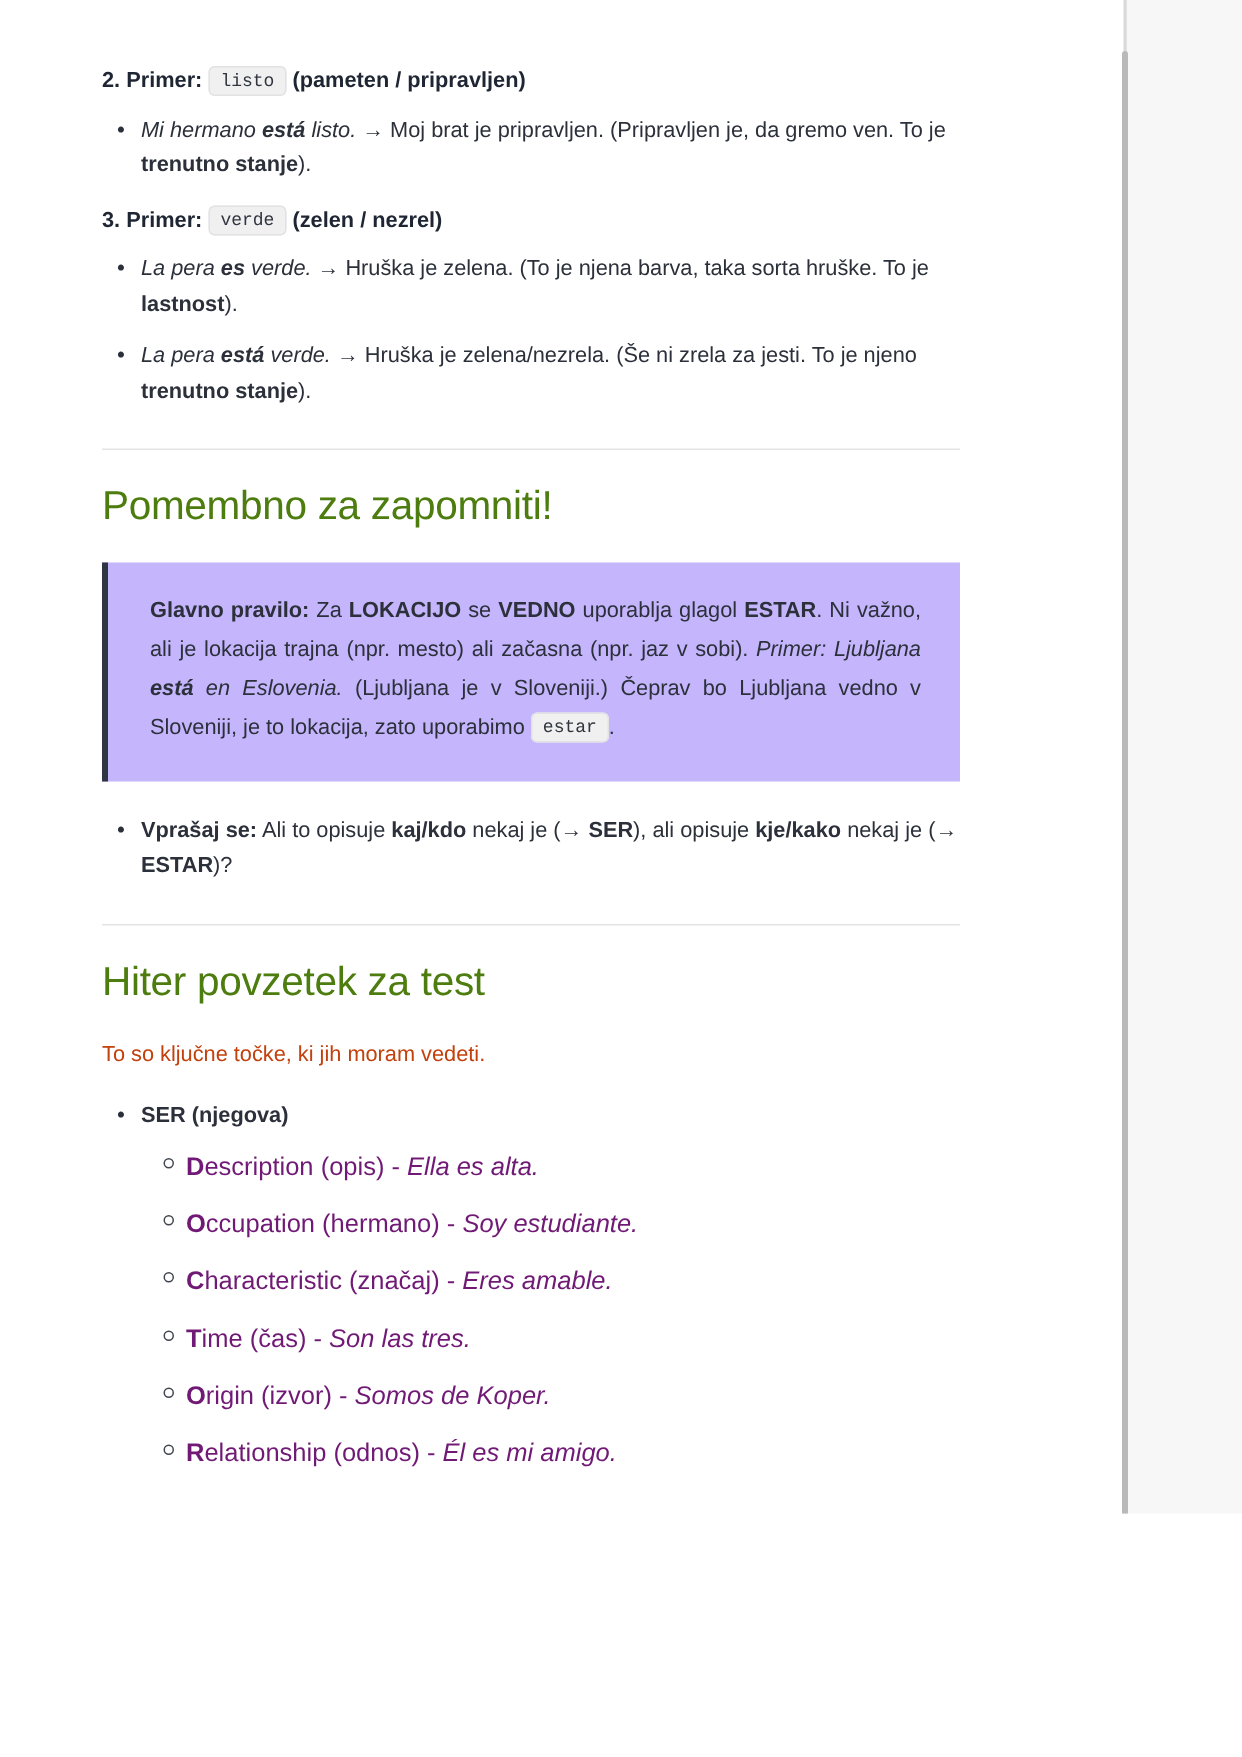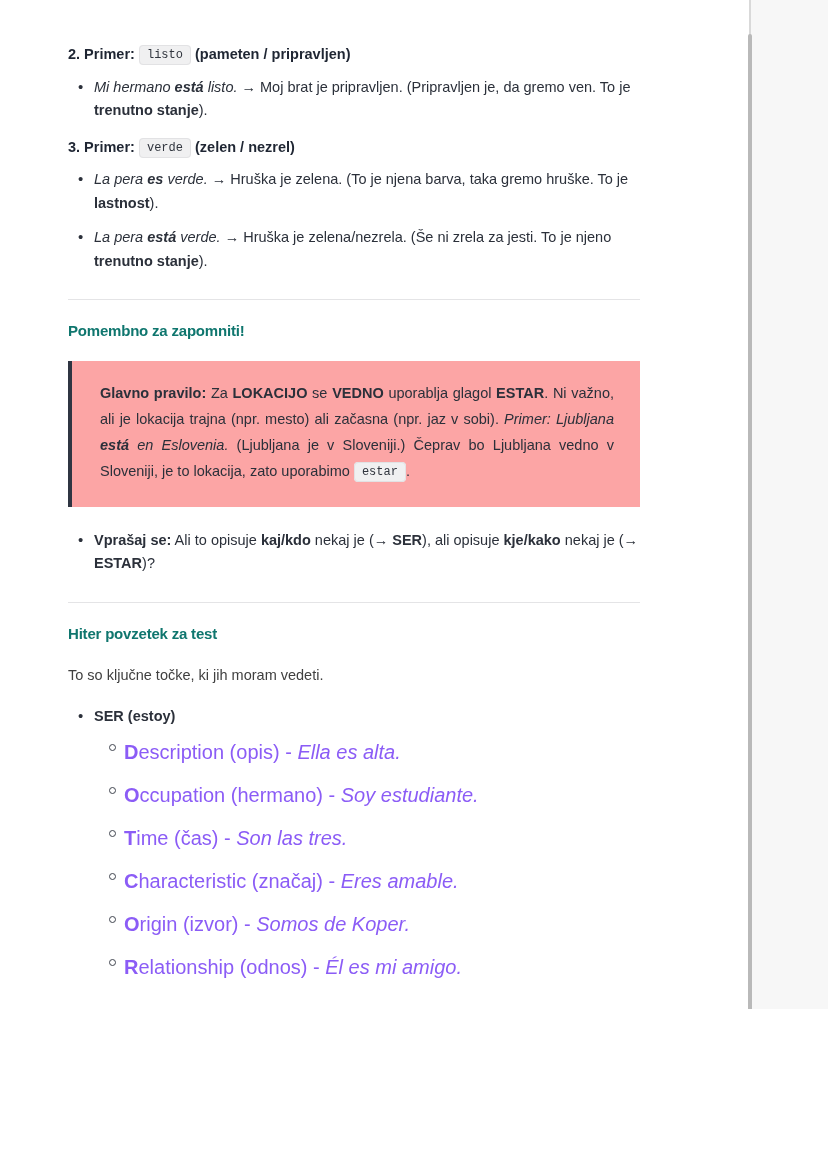--- a/index.html
+++ b/index.html
@@ -42,21 +42,21 @@
   #content {
     position: absolute;
     left: 68px;
     top: 30px;
     width: 572px;
     color: #1f2633;
   }
   .para {
     font-size: 14.5px;
     line-height: 1.62;
-    color: #404040;
+    color: #c2410c;
     margin: 0 0 6px 0;
   }
   .example-head {
     font-size: 14.5px;
     font-weight: bold;
     color: #1f2633;
     margin: 14px 0 10px 0;
     line-height: 1.5;
   }
   code.inline {
@@ -93,50 +93,50 @@
   }
   ul.subbullets {
     list-style: none;
     margin: 8px 0 0 0;
     padding: 0;
   }
   ul.subbullets > li {
     position: relative;
     padding-left: 30px;
     margin: 0 0 12px 0;
-    font-size: 20px;
+    font-size: 17px;
     line-height: 1.55;
-    color: #8b5cf6;
+    color: #701a75;
   }
   ul.subbullets > li:before {
     content: "";
     position: absolute;
     left: 15px;
     top: 7px;
     width: 5px; height: 5px;
     border: 1px solid #40454f;
     border-radius: 50%;
   }
   .it { font-style: italic; }
   .b { font-weight: bold; }
   .bi { font-weight: bold; font-style: italic; }
   hr.rule {
     border: 0;
     border-top: 1px solid #e4e4e6;
     margin: 26px 0 22px 0;
   }
   h2.section {
-    font-size: 15px;
-    font-weight: bold;
-    color: #0f766e;
+    font-size: 27px;
+    font-weight: normal;
+    color: #4d7c0f;
     margin: 0 0 22px 0;
     letter-spacing: -0.2px;
   }
   .callout {
-    background: #fca5a5;
+    background: #c4b5fd;
     border-left: 4px solid #2f3542;
     padding: 20px 26px 22px 28px;
     margin: 0 0 22px 0;
   }
   .callout p {
     margin: 0;
     font-size: 14.5px;
     line-height: 1.78;
     text-align: justify;
     color: #2b303a;
@@ -179,21 +179,21 @@
     <div class="example-head">
       <span>3. Primer:</span>
       <code class="inline">verde</code>
       <span>(zelen / nezrel)</span>
     </div>
 
     <ul class="bullets">
       <li>
         <span class="it">La pera </span><span class="bi">es</span><span class="it"> verde.</span>
         <span>→</span>
-        <span>Hruška je zelena. (To je njena barva, taka gremo hruške. To je </span><span class="b">lastnost</span><span>).</span>
+        <span>Hruška je zelena. (To je njena barva, taka sorta hruške. To je </span><span class="b">lastnost</span><span>).</span>
       </li>
       <li>
         <span class="it">La pera </span><span class="bi">está</span><span class="it"> verde.</span>
         <span>→</span>
         <span>Hruška je zelena/nezrela. (Še ni zrela za jesti. To je njeno </span><span class="b">trenutno stanje</span><span>).</span>
       </li>
     </ul>
 
     <hr class="rule">
 
@@ -208,26 +208,26 @@
     </ul>
 
     <hr class="rule">
 
     <h2 class="section">Hiter povzetek za test</h2>
 
     <p class="para tight">To so ključne točke, ki jih moram vedeti.</p>
 
     <ul class="bullets">
       <li>
-        <span class="b">SER (estoy)</span>
+        <span class="b">SER (njegova)</span>
         <ul class="subbullets">
           <li><span class="b">D</span><span>escription (opis) - </span><span class="it">Ella es alta.</span></li>
           <li><span class="b">O</span><span>ccupation (hermano) - </span><span class="it">Soy estudiante.</span></li>
+          <li><span class="b">C</span><span>haracteristic (značaj) - </span><span class="it">Eres amable.</span></li>
           <li><span class="b">T</span><span>ime (čas) - </span><span class="it">Son las tres.</span></li>
-          <li><span class="b">C</span><span>haracteristic (značaj) - </span><span class="it">Eres amable.</span></li>
           <li><span class="b">O</span><span>rigin (izvor) - </span><span class="it">Somos de Koper.</span></li>
           <li><span class="b">R</span><span>elationship (odnos) - </span><span class="it">Él es mi amigo.</span></li>
         </ul>
       </li>
       <li style="margin-top:31px;">
         <span class="b">ESTAR (začasno + lokacija)</span>
       </li>
     </ul>
 
   </div>

